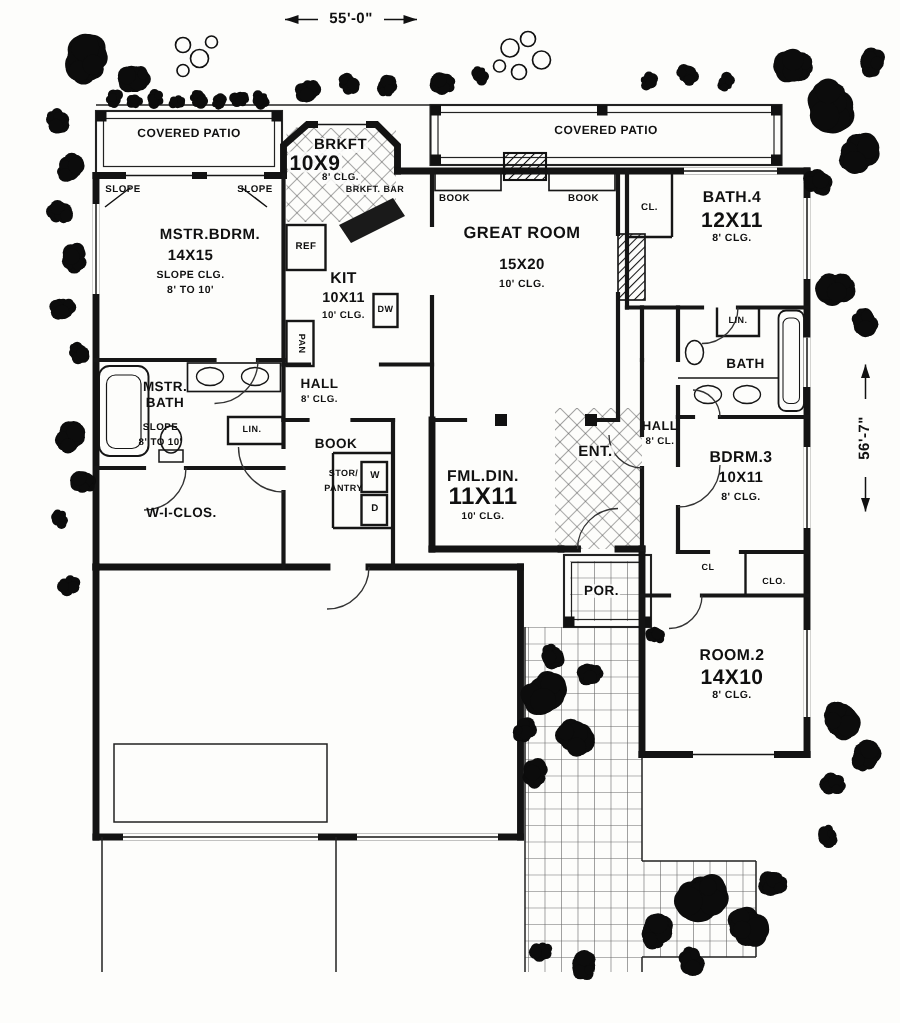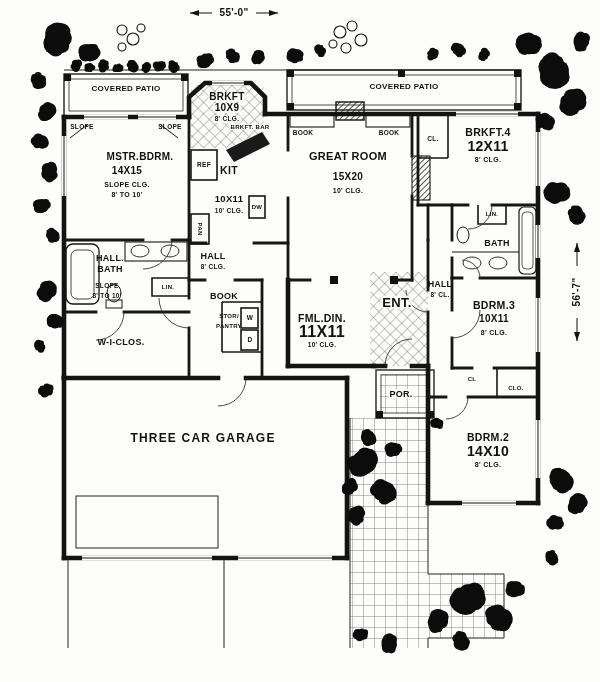--- a/index.html
+++ b/index.html
@@ -731,87 +731,86 @@
       </g>
 </svg>
 
 <div class="lbl" style="left:234px;top:13px;font-size:10px">55'-0"</div>
 <div class="lbl rot" style="left:577px;top:292px;font-size:10px">56'-7"</div>
 
 <div class="lbl" style="left:126px;top:89px;font-size:8px">COVERED PATIO</div>
 <div class="lbl" style="left:404px;top:87px;font-size:8px">COVERED PATIO</div>
 
 <div class="lbl bg" style="left:227px;top:97px;font-size:10px">BRKFT</div>
-<div class="lbl bg" style="left:227px;top:108px;font-size:10px">10X9</div>
+<div class="lbl bg" style="left:210px;top:108px;font-size:14px">10X9</div>
 <div class="lbl bg" style="left:227px;top:119px;font-size:6.5px">8' CLG.</div>
 <div class="lbl bg" style="left:250px;top:127px;font-size:6px">BRKFT. BAR</div>
 
 <div class="lbl" style="left:82px;top:127px;font-size:6.5px">SLOPE</div>
 <div class="lbl" style="left:170px;top:127px;font-size:6.5px">SLOPE</div>
 
 <div class="lbl" style="left:140px;top:157px;font-size:10px">MSTR.BDRM.</div>
 <div class="lbl" style="left:127px;top:171px;font-size:10px">14X15</div>
 <div class="lbl" style="left:127px;top:184px;font-size:7px">SLOPE CLG.</div>
 <div class="lbl" style="left:127px;top:194px;font-size:7px">8' TO 10'</div>
 
 <div class="lbl" style="left:303px;top:133px;font-size:6.5px">BOOK</div>
 <div class="lbl" style="left:389px;top:133px;font-size:6.5px">BOOK</div>
 
 <div class="lbl" style="left:348px;top:156px;font-size:11px">GREAT ROOM</div>
 <div class="lbl" style="left:348px;top:177px;font-size:10px">15X20</div>
 <div class="lbl" style="left:348px;top:190px;font-size:7px">10' CLG.</div>
 
 <div class="lbl" style="left:433px;top:139px;font-size:6.5px">CL.</div>
-<div class="lbl" style="left:488px;top:132px;font-size:10.5px">BRKFT.4</div>
+<div class="lbl" style="left:488px;top:132px;font-size:10.5px">BATH.4</div>
 <div class="lbl" style="left:488px;top:146px;font-size:14px">12X11</div>
 <div class="lbl" style="left:488px;top:159px;font-size:7px">8' CLG.</div>
 
 <div class="lbl" style="left:204px;top:165px;font-size:6.5px">REF</div>
-<div class="lbl" style="left:229px;top:170px;font-size:10.5px">KIT</div>
+<div class="lbl" style="left:229px;top:186px;font-size:10.5px">KIT</div>
 <div class="lbl" style="left:229px;top:199px;font-size:9.5px">10X11</div>
 <div class="lbl" style="left:229px;top:211px;font-size:6.5px">10' CLG.</div>
 <div class="lbl" style="left:257px;top:207px;font-size:6px">DW</div>
 <div class="lbl rot90" style="left:200px;top:229px;font-size:6px">PAN</div>
 
 <div class="lbl" style="left:492px;top:214px;font-size:6px">LIN.</div>
 <div class="lbl" style="left:497px;top:243px;font-size:9px">BATH</div>
 
 <div class="lbl" style="left:213px;top:256px;font-size:9px">HALL</div>
 <div class="lbl" style="left:213px;top:267px;font-size:6.5px">8' CLG.</div>
 
-<div class="lbl" style="left:110px;top:258px;font-size:9px">HALL.</div>
+<div class="lbl" style="left:110px;top:258px;font-size:9px">MSTR.</div>
 <div class="lbl" style="left:110px;top:269px;font-size:9px">BATH</div>
 <div class="lbl" style="left:107px;top:286px;font-size:6.5px">SLOPE</div>
 <div class="lbl" style="left:107px;top:296px;font-size:6.5px">8' TO 10'</div>
 <div class="lbl" style="left:168px;top:287px;font-size:6px">LIN.</div>
 
 <div class="lbl" style="left:224px;top:296px;font-size:9px">BOOK</div>
 <div class="lbl" style="left:229px;top:316px;font-size:6px">STOR/</div>
 <div class="lbl" style="left:229px;top:326px;font-size:6px">PANTRY</div>
 <div class="lbl" style="left:250px;top:318px;font-size:6.5px">W</div>
 <div class="lbl" style="left:250px;top:340px;font-size:6.5px">D</div>
 
 <div class="lbl" style="left:322px;top:318px;font-size:10.5px">FML.DIN.</div>
 <div class="lbl" style="left:322px;top:332px;font-size:16px">11X11</div>
 <div class="lbl" style="left:322px;top:345px;font-size:6.5px">10' CLG.</div>
 
-<div class="lbl bg" style="left:397px;top:302px;font-size:13px">ENT.</div>
+<div class="lbl bg" style="left:397px;top:302px;font-size:10px">ENT.</div>
 <div class="lbl" style="left:440px;top:284px;font-size:8.5px">HALL</div>
 <div class="lbl" style="left:440px;top:295px;font-size:6.5px">8' CL.</div>
 
 <div class="lbl" style="left:494px;top:305px;font-size:10.5px">BDRM.3</div>
 <div class="lbl" style="left:494px;top:319px;font-size:10px">10X11</div>
 <div class="lbl" style="left:494px;top:332px;font-size:7px">8' CLG.</div>
 
 <div class="lbl" style="left:121px;top:342px;font-size:9px">W-I-CLOS.</div>
 
 <div class="lbl" style="left:472px;top:379px;font-size:6px">CL</div>
 <div class="lbl" style="left:516px;top:388px;font-size:6px">CLO.</div>
 
 <div class="lbl bg" style="left:401px;top:394px;font-size:9px">POR.</div>
 
-<div class="lbl" style="left:488px;top:437px;font-size:10.5px">BDRM.2</div>
+<div class="lbl" style="left:488px;top:437px;font-size:10.5px">ROOM.2</div>
 <div class="lbl" style="left:488px;top:451px;font-size:14px">14X10</div>
 <div class="lbl" style="left:488px;top:464px;font-size:7px">8' CLG.</div>
 
-<div class="lbl wide" style="left:203px;top:438px;font-size:12px">THREE CAR GARAGE</div>
 
 </div>
 
 </body></html>

